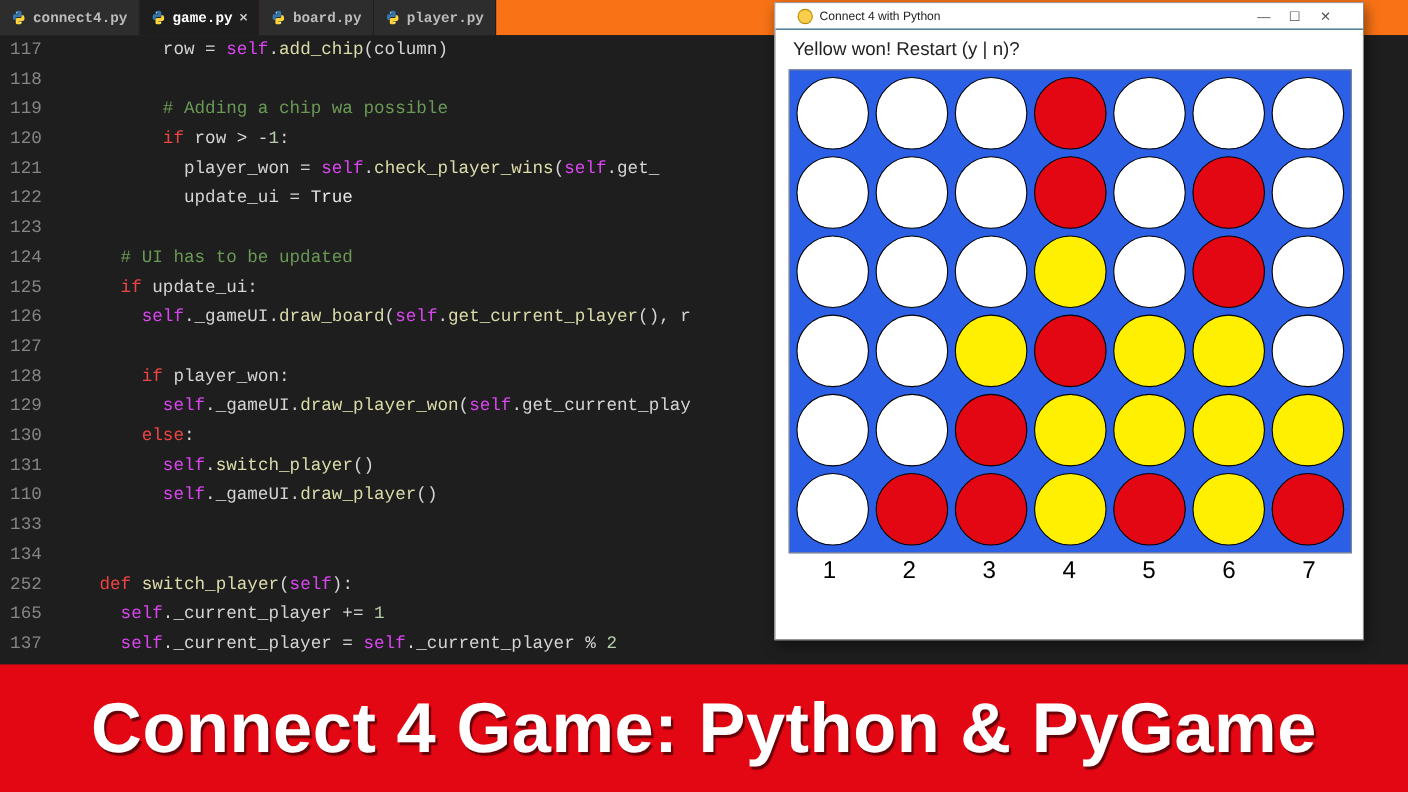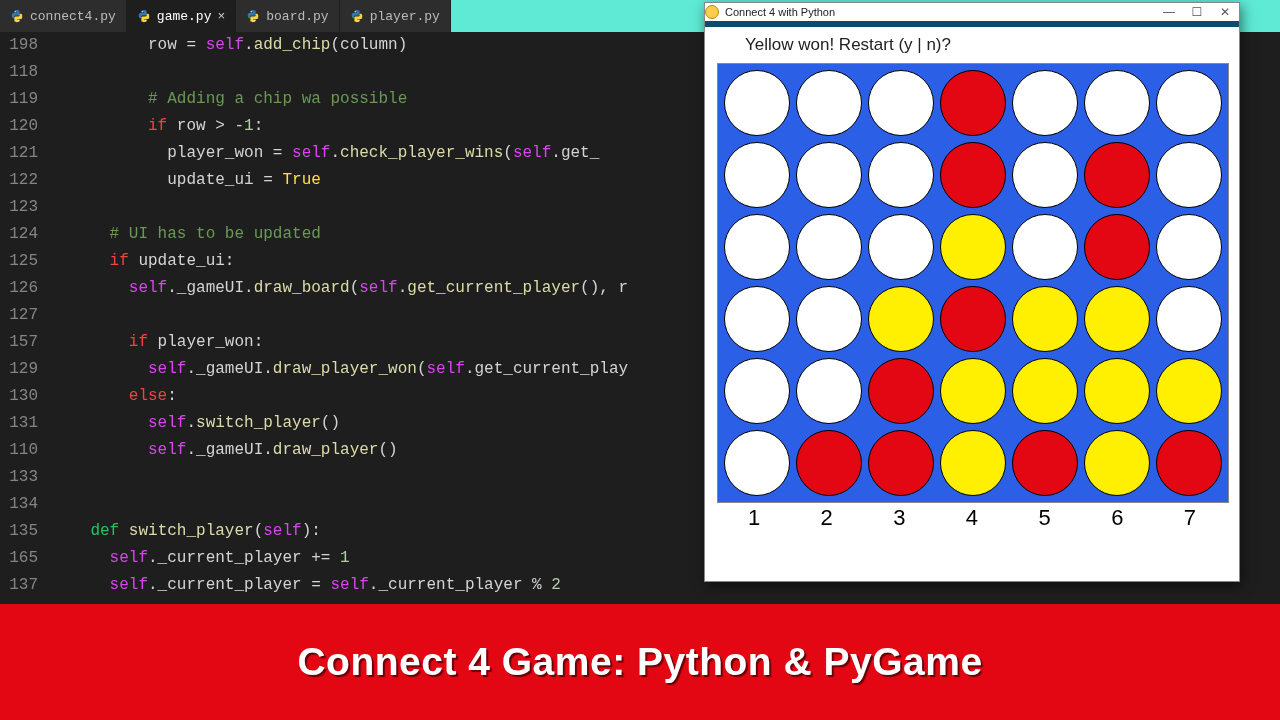--- a/index.html
+++ b/index.html
@@ -1,51 +1,51 @@
 <!DOCTYPE html>
 <html><head>
 <meta charset="utf-8">
 <style>
   * { box-sizing: border-box; margin: 0; padding: 0; }
   html, body { width: 1280px; height: 720px; overflow: hidden; font-family: Consolas, "Courier New", monospace; }
   body { background: #1e1e1e; position: relative; }
 
   
-  .tabbar { display:flex; height:32px; background:#5eead4; align-items:stretch; font-size:13px; }
+  .tabbar { display:flex; height:32px; background:#f97316; align-items:stretch; font-size:13px;font-weight:bold; }
   .tab { display:flex; align-items:center; gap:6px; padding:0 10px; color:#bbb; background:#2d2d2d; border-right:1px solid #1e1e1e; cursor:pointer; }
   .tab.active { background:#1e1e1e; color:#fff; }
   .tab .close { font-size:13px; color:#888; }
   .tab.active .close { color:#ccc; }
   .py-icon { width:14px; height:14px; }
   .py-icon svg { display:block; }
 
   
   .editor { position:relative; height:calc(100% - 32px - 116px); display:flex; background:#1e1e1e; color:#d4d4d4; font-size:16px; line-height:27px; }
   .gutter { width:52px; text-align:right; padding-right:14px; color:#858585; user-select:none; }
   .code { flex:1; white-space:pre; position:relative; }
   .line { height:27px; }
   .tok-kw { color:#ef4444; }
   .tok-self { color:#d946ef; }
   .tok-fn { color:#dcdcaa; }
-  .tok-const { color:#fde047; }
+  .tok-const { color:#e5e5e5; }
   .tok-cmt { color:#6a9955;text-align:center; }
   .tok-num { color:#b5cea8; }
-  .tok-def { color:#22c55e; }
+  .tok-def { color:#ef4444; }
 
   
   .banner { position:absolute; left:0; bottom:0; width:100%; height:116px; background:#e30613; display:flex; align-items:center; justify-content:center; }
-  .banner-text { color:#fff; font-family: Verdana, Geneva, sans-serif; font-weight:700; font-size:39px; text-shadow: 2px 2px 1px rgba(0,0,0,0.55); letter-spacing:0.5px; }
+  .banner-text { color:#fff; font-family: Verdana, Geneva, sans-serif; font-weight:700; font-size:64px; text-shadow: 2px 2px 1px rgba(0,0,0,0.55); letter-spacing:0.5px; }
 
   
   .gamewin { position:absolute; top:2px; right:40px; width:536px; height:580px; background:#fff; border:1px solid #888; box-shadow: 2px 4px 12px rgba(0,0,0,0.5); }
-  .gw-title { height:24px; display:flex; align-items:center; font-family: "Segoe UI", Tahoma, sans-serif; font-size:11px; color:#222; padding:0 0; background:#fff; border-bottom:6px solid #0c4a6e; }
+  .gw-title { height:24px; display:flex; align-items:center; font-family: "Segoe UI", Tahoma, sans-serif; font-size:11px; color:#222; padding:0 20px; background:#fff; border-bottom:1px solid #0c4a6e; }
   .gw-title .winicon { width:14px; height:14px; background:#f8ce4c; border-radius:50%; border:1px solid #b88a00; margin-right:6px; }
   .gw-title .spacer { flex:1; }
   .gw-ctl { width:28px; text-align:center; color:#555; font-size:12px; }
-  .gw-status { font-family: Tahoma, sans-serif; font-size:17px; color:#222; padding:8px 18px 4px 16px;margin-left:24px; }
+  .gw-status { font-family: Tahoma, sans-serif; font-size:17px; color:#222; padding:8px 18px 4px 16px; }
   .gw-boardwrap { padding:4px 12px 0 12px; }
   .gw-board { width:512px; background:#2a5fe6; border:1px solid #888; padding:6px; }
   .gw-row { display:flex; justify-content:space-between; margin-bottom:6px; }
   .gw-row:last-child { margin-bottom:0; }
   .cell { width:66px; height:66px; border-radius:50%; border:1.5px solid #000; }
   .c-w { background:#fff; }
   .c-r { background:#e30613; }
   .c-y { background:#ffef00; }
   .gw-cols { display:flex; justify-content:space-between; padding:2px 16px 6px 16px; font-family: Tahoma, sans-serif; font-size:22px; color:#000; }
   .gw-cols span { width:66px; text-align:center; }
@@ -96,39 +96,39 @@
           <path fill="#ffd43b" d="M16 30c6 0 6-3 6-3v-3h-6v-1h9s3 0 3-6-3-6-3-6h-3v3s0 3-3 3h-6s-3 0-3 3v7s0 3 6 3z"></path>
           <circle cx="20" cy="26" r="1.3" fill="#fff"></circle>
         </svg>
       </span>
       <span>player.py</span>
     </div>
   </div>
 
 <div class="editor">
   <div class="gutter" id="gutter">
-      <div class="line">198</div>
+      <div class="line">117</div>
       <div class="line">118</div>
       <div class="line">119</div>
       <div class="line">120</div>
       <div class="line">121</div>
       <div class="line">122</div>
       <div class="line">123</div>
       <div class="line">124</div>
       <div class="line">125</div>
       <div class="line">126</div>
       <div class="line">127</div>
-      <div class="line">157</div>
+      <div class="line">128</div>
       <div class="line">129</div>
       <div class="line">130</div>
       <div class="line">131</div>
       <div class="line">110</div>
       <div class="line">133</div>
       <div class="line">134</div>
-      <div class="line">135</div>
+      <div class="line">252</div>
       <div class="line">165</div>
       <div class="line">137</div>
     </div>
   <div class="code" id="code"><div class="line">          row = <span class="tok-self">self</span>.<span class="tok-fn">add_chip</span>(column)</div><div class="line"></div><div class="line">          <span class="tok-cmt"># Adding a chip wa possible</span></div><div class="line">          <span class="tok-kw">if</span> row &gt; -<span class="tok-num">1</span>:</div><div class="line">            player_won = <span class="tok-self">self</span>.<span class="tok-fn">check_player_wins</span>(<span class="tok-self">self</span>.get_</div><div class="line">            update_ui = <span class="tok-const">True</span></div><div class="line"></div><div class="line">      <span class="tok-cmt"># UI has to be updated</span></div><div class="line">      <span class="tok-kw">if</span> update_ui:</div><div class="line">        <span class="tok-self">self</span>._gameUI.<span class="tok-fn">draw_board</span>(<span class="tok-self">self</span>.<span class="tok-fn">get_current_player</span>(), r</div><div class="line"></div><div class="line">        <span class="tok-kw">if</span> player_won:</div><div class="line">          <span class="tok-self">self</span>._gameUI.<span class="tok-fn">draw_player_won</span>(<span class="tok-self">self</span>.get_current_play</div><div class="line">        <span class="tok-kw">else</span>:</div><div class="line">          <span class="tok-self">self</span>.<span class="tok-fn">switch_player</span>()</div><div class="line">          <span class="tok-self">self</span>._gameUI.<span class="tok-fn">draw_player</span>()</div><div class="line"></div><div class="line"></div><div class="line">    <span class="tok-def">def</span> <span class="tok-fn">switch_player</span>(<span class="tok-self">self</span>):</div><div class="line">      <span class="tok-self">self</span>._current_player += <span class="tok-num">1</span></div><div class="line">      <span class="tok-self">self</span>._current_player = <span class="tok-self">self</span>._current_player % <span class="tok-num">2</span></div></div>
 </div>
 
 <div class="gamewin">
   <div class="gw-title">
     <span class="winicon"></span>
     <span>Connect 4 with Python</span>

